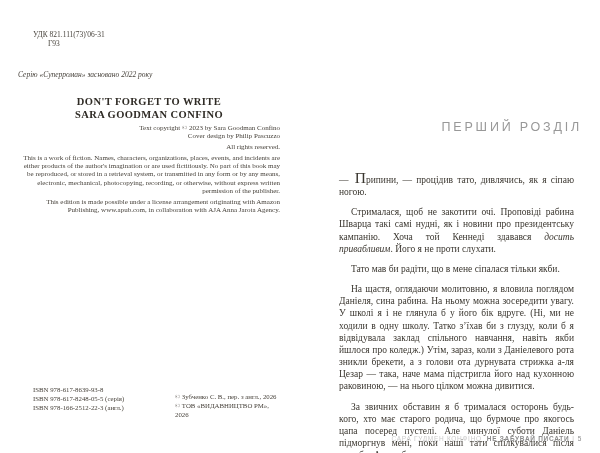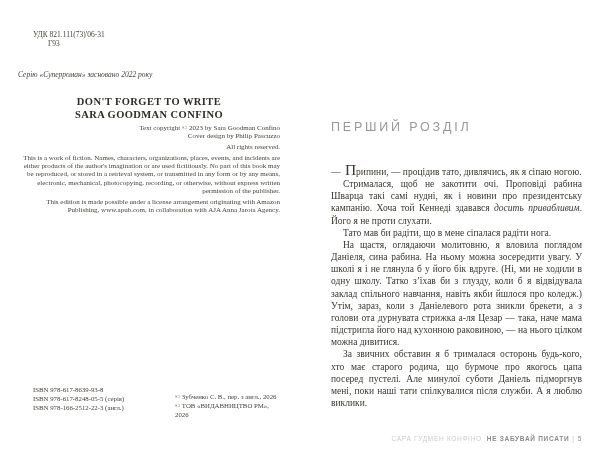--- a/index.html
+++ b/index.html
@@ -22,26 +22,26 @@
   .meta p.legal{margin-bottom:13px;}
   .translator-line{position:absolute;left:0;right:0;top:246px;text-align:center;
     font-size:8px;color:#3e3a33;}
   .translator-name{font-style:italic;margin-left:4px;}
   .bottom-block{position:absolute;left:0;right:0;top:386px;font-size:6.8px;
     line-height:8.8px;color:#47423b;}
   .isbn-list{position:absolute;left:15px;top:0;}
   .holders{position:absolute;left:157px;top:7px;}
   
   .right-page{position:absolute;left:331px;top:0;width:251px;height:453px;}
-  .chapter-heading{position:absolute;left:0;right:0;top:120px;text-align:left;
+  .chapter-heading{position:absolute;left:0;right:0;top:120px;text-align:right;
     font-family:"Liberation Sans", sans-serif;font-size:12.5px;
     letter-spacing:2.8px;color:#989898;font-weight:400;}
   .body-text{position:absolute;left:0;top:164px;width:251px;
     font-size:9.5px;line-height:12.15px;color:#3a362f;text-align:justify;}
-  .body-text p{margin:0;text-indent:12px;}
+  .body-text p{margin:8px;text-indent:12px;}
   .body-text p.opening{text-indent:0;}
   .drop-cap{font-size:15.5px;}
   .em-dash{letter-spacing:1px;}
   .italic{font-style:italic;}
   .page-footer{position:absolute;right:0;bottom:11px;
     font-family:"Liberation Sans", sans-serif;font-size:6.5px;
     letter-spacing:.7px;color:#8b8b8b;white-space:nowrap;}
   .footer-author{color:#cbcbcb;margin-right:5px;}
   .footer-title{color:#8b8b8b;font-weight:bold;}
   .footer-divider{color:#c2c2c2;margin:0 3px;font-weight:normal;}
@@ -90,21 +90,21 @@
 
   </div>
 
   <div class="right-page">
 
     <div class="chapter-heading">ПЕРШИЙ РОЗДІЛ</div>
 
     <div class="body-text">
       <p class="opening"><span class="em-dash">— </span><span class="drop-cap">П</span><span>рипини, — процідив тато, дивлячись, як я сіпаю ногою.</span></p>
       <p><span>Стрималася, щоб не закотити очі. Проповіді рабина Шварца такі самі нудні, як і новини про президентську кампанію. Хоча той Кеннеді здавався </span><span class="italic">досить привабливим</span><span>. Його я не проти слухати.</span></p>
-      <p>Тато мав би радіти, що в мене сіпалася радіти нога.</p>
+      <p>Тато мав би радіти, що в мене сіпалася тільки якби.</p>
       <p>На щастя, оглядаючи молитовню, я вловила поглядом Даніеля, сина рабина. На ньому можна зосередити увагу. У школі я і не глянула б у його бік вдруге. (Ні, ми не ходили в одну школу. Татко з’їхав би з глузду, коли б я відвідувала заклад спільного навчання, навіть якби йшлося про коледж.) Утім, зараз, коли з Даніелевого рота зникли брекети, а з голови ота дурнувата стрижка а-ля Цезар — така, наче мама підстригла його над кухонною раковиною, — на нього цілком можна дивитися.</p>
       <p>За звичних обставин я б трималася осторонь будь-кого, хто має старого родича, що бурмоче про якогось цапа посеред пустелі. Але минулої суботи Даніель підморгнув мені, поки наші тати спілкувалися після служби. А я люблю виклики.</p>
     </div>
 
     <div class="page-footer">
       <span class="footer-author">САРА ГУДМЕН КОНФІНО</span><span class="footer-title">НЕ ЗАБУВАЙ ПИСАТИ</span><span class="footer-divider">|</span><span class="footer-page">5</span>
     </div>
 
   </div>
 

